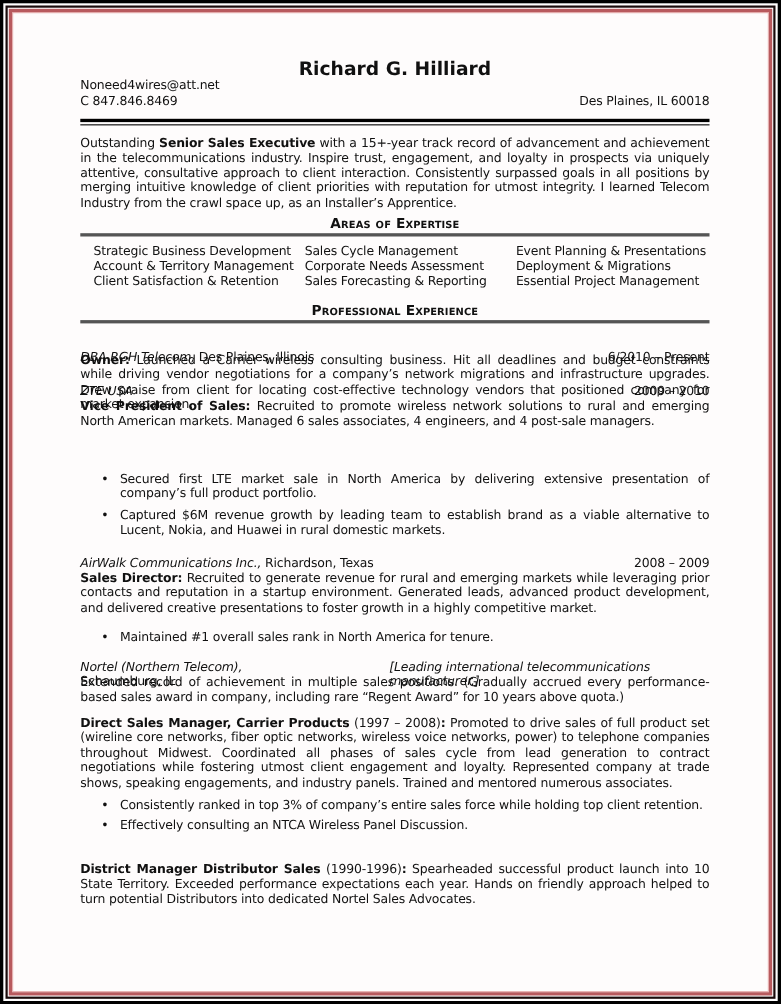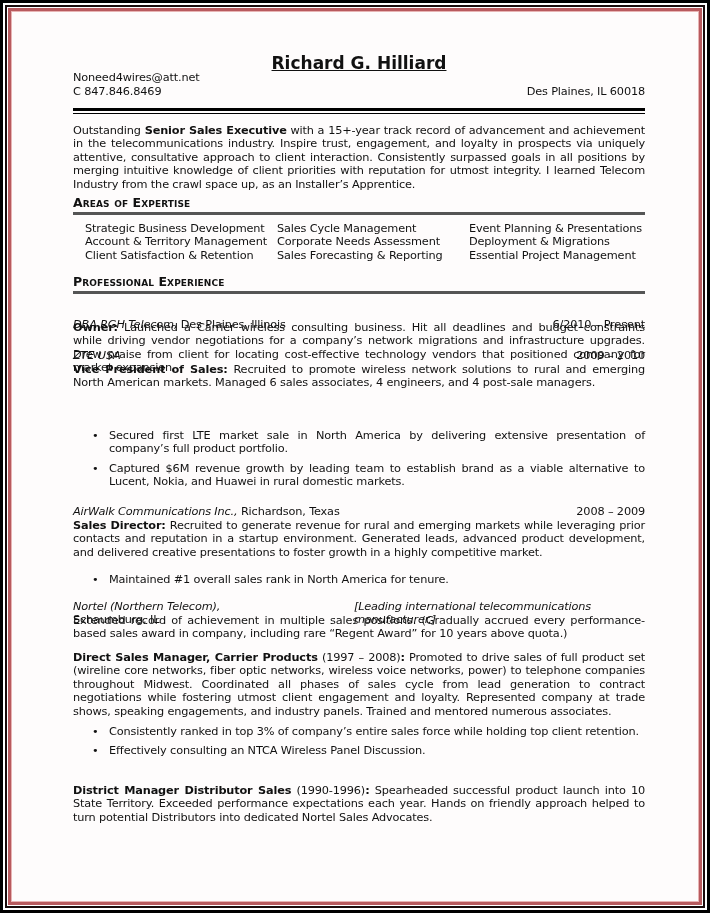--- a/index.html
+++ b/index.html
@@ -19,35 +19,35 @@
     position:absolute; left:8px; top:8px; right:8px; bottom:8px;
     border:3px solid #b85a5e; box-shadow: inset 0 0 0 1px #e8b4b4;
     background:#fefcfc;
   }
   .page {
     position:absolute; left:73px; top:0; width:572px;
     font-size:11.3px; line-height:13.4px; letter-spacing:-0.15px;
   }
   .name {
     position:absolute; top:57px; left:0; width:100%; text-align:center;
-    font-weight:bold; font-size:17px; letter-spacing:0;text-decoration:underline;
+    font-weight:bold; font-size:17px; letter-spacing:0;
   }
   .contact { position:absolute; top:71px; left:0; width:100%; }
   .contact .row { display:flex; justify-content:space-between; height:13.5px; }
   .rule-double {
     position:absolute; top:108px; left:0; width:100%; height:3px; background:#000;
   }
   .rule-double::after {
     content:""; position:absolute; left:0; right:0; top:5px; height:1px; background:#000;
   }
   .summary {
     position:absolute; top:124px; left:0; width:100%; text-align:justify;
   }
   .section-title {
-    position:absolute; left:0; width:100%; text-align:left; font-weight:bold;
+    position:absolute; left:0; width:100%; text-align:center; font-weight:bold;
     font-variant:small-caps; font-size:12.5px; letter-spacing:0.1px;
   }
   .rule-gray { position:absolute; left:0; width:100%; height:3px; background:#555; }
   .expertise {
     position:absolute; top:222px; left:12px; width:560px; display:grid;
     grid-template-columns: 192px 192px 176px; row-gap:0px;
   }
   .job-head { position:absolute; left:0; width:100%; display:flex; justify-content:space-between; }
   .em { font-style:italic; }
   .para { position:absolute; left:0; width:100%; text-align:justify; }

